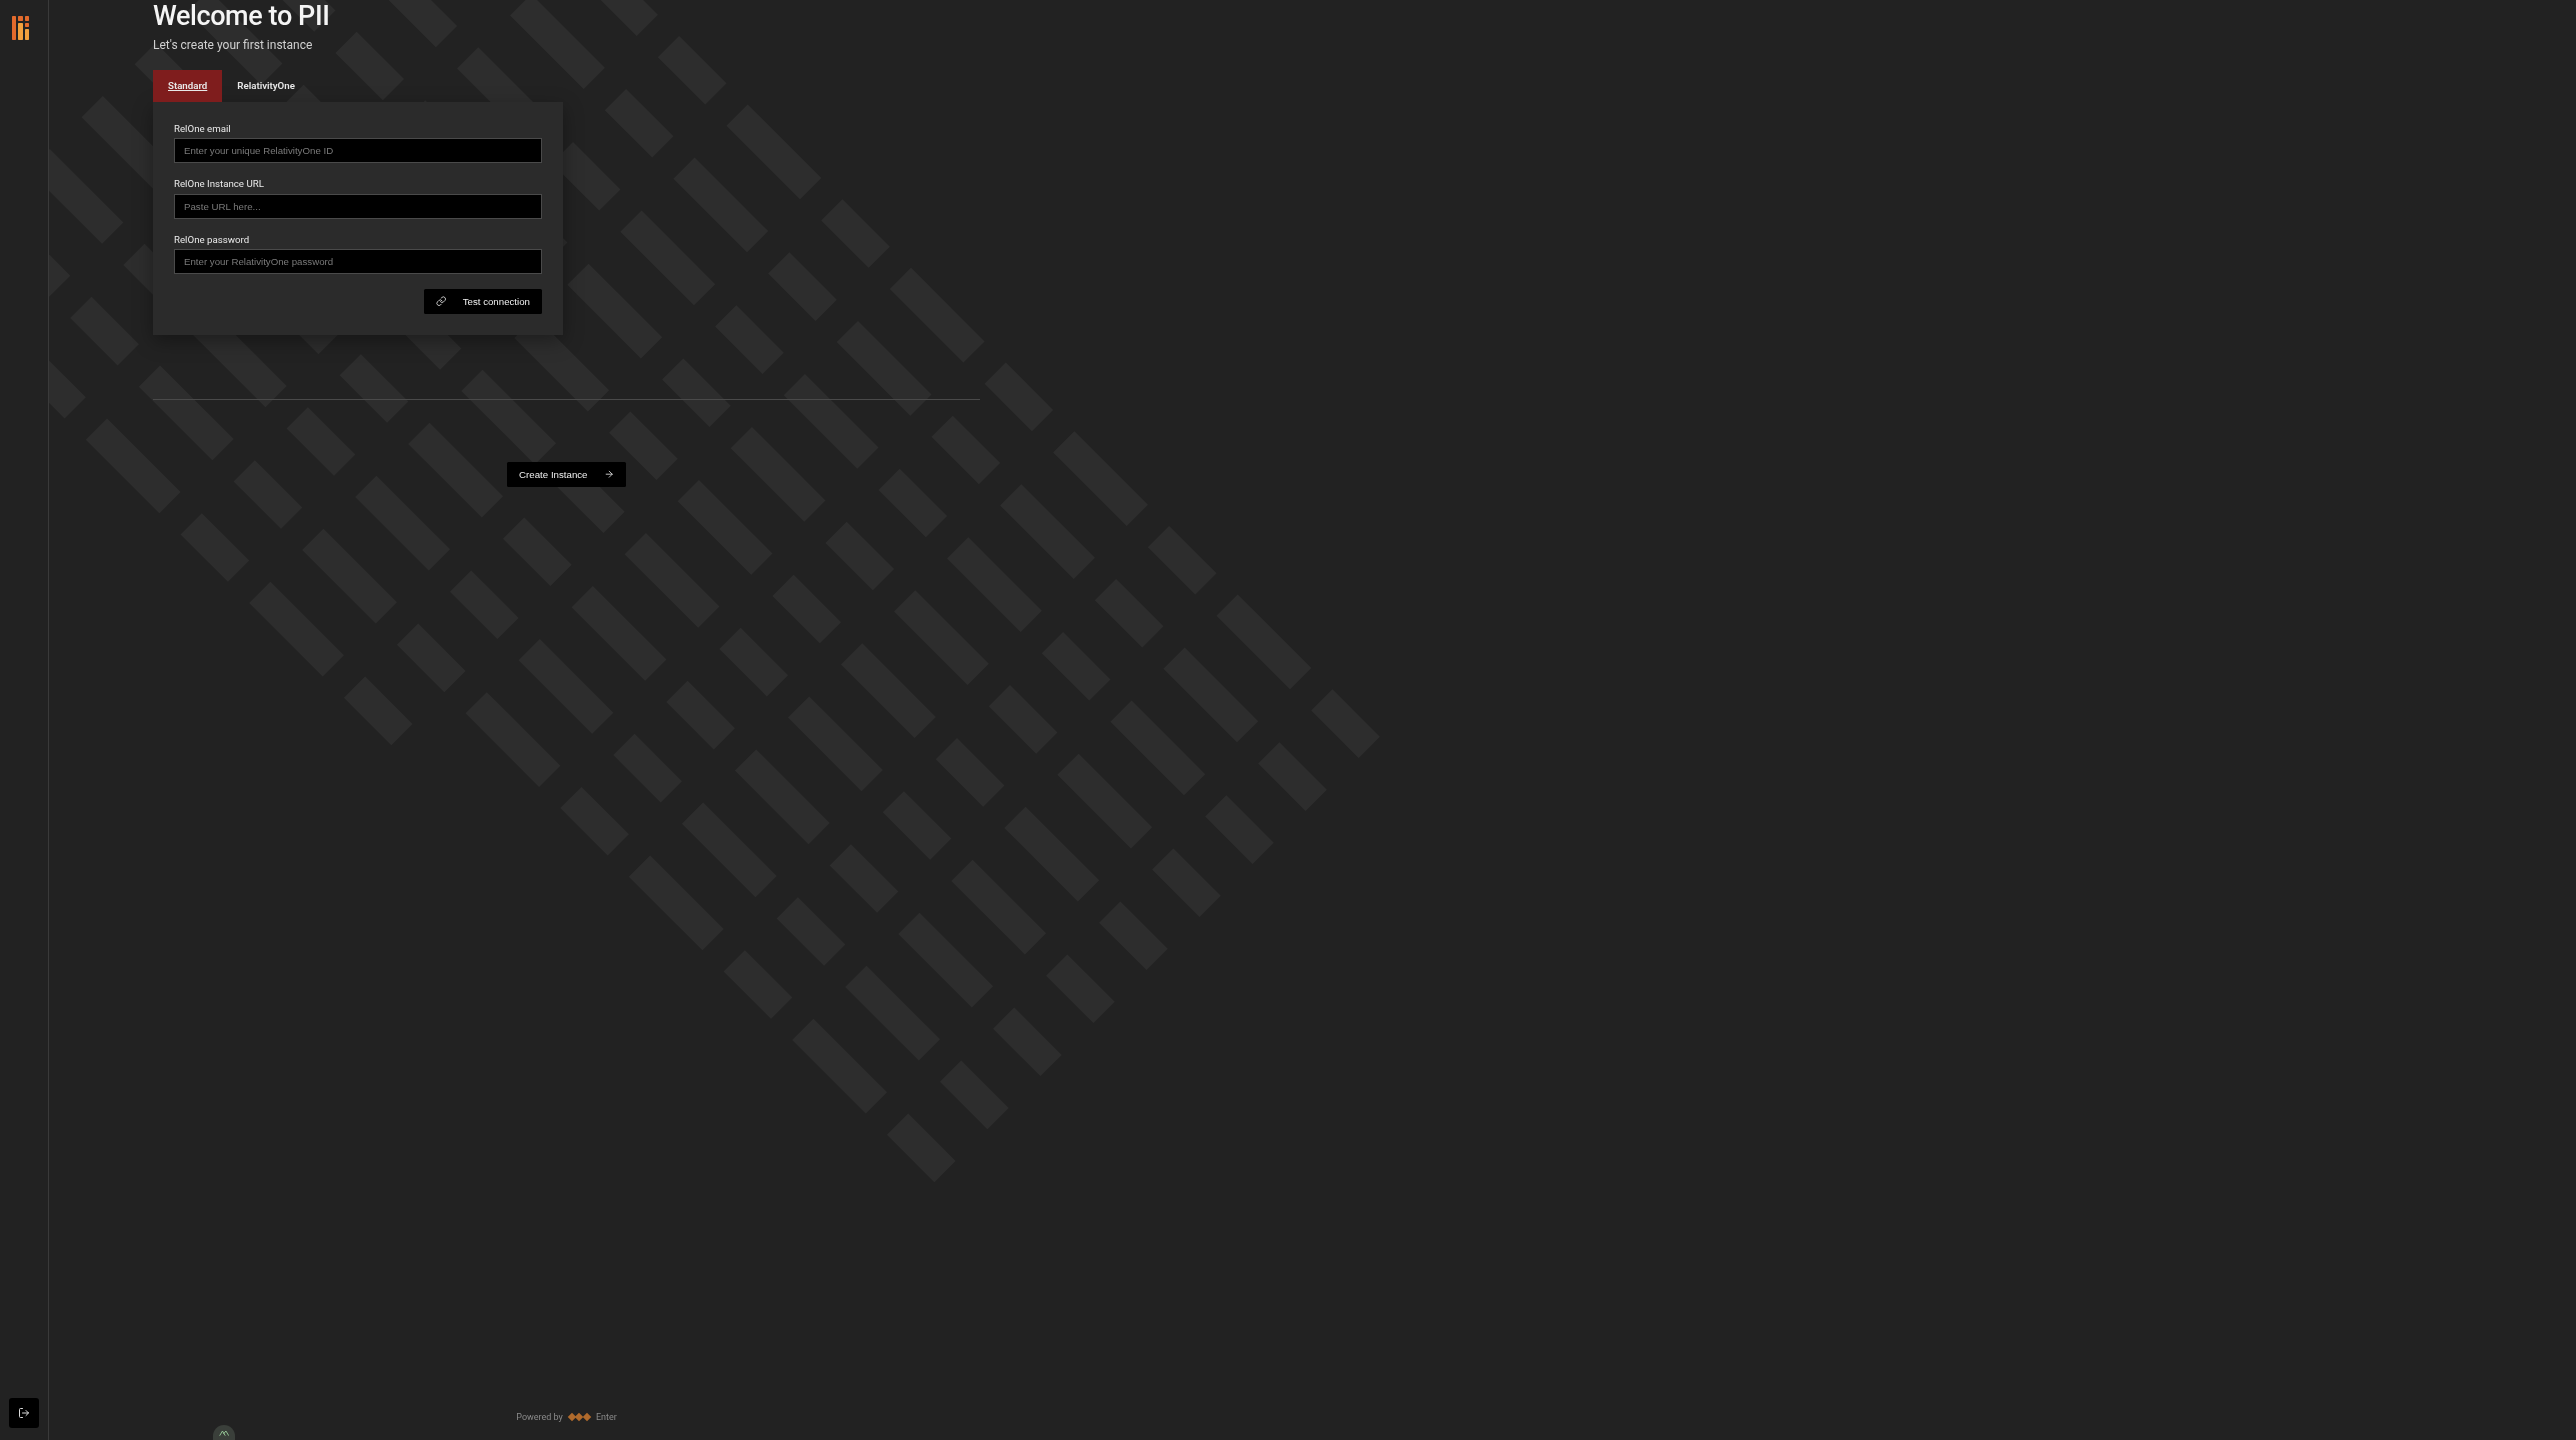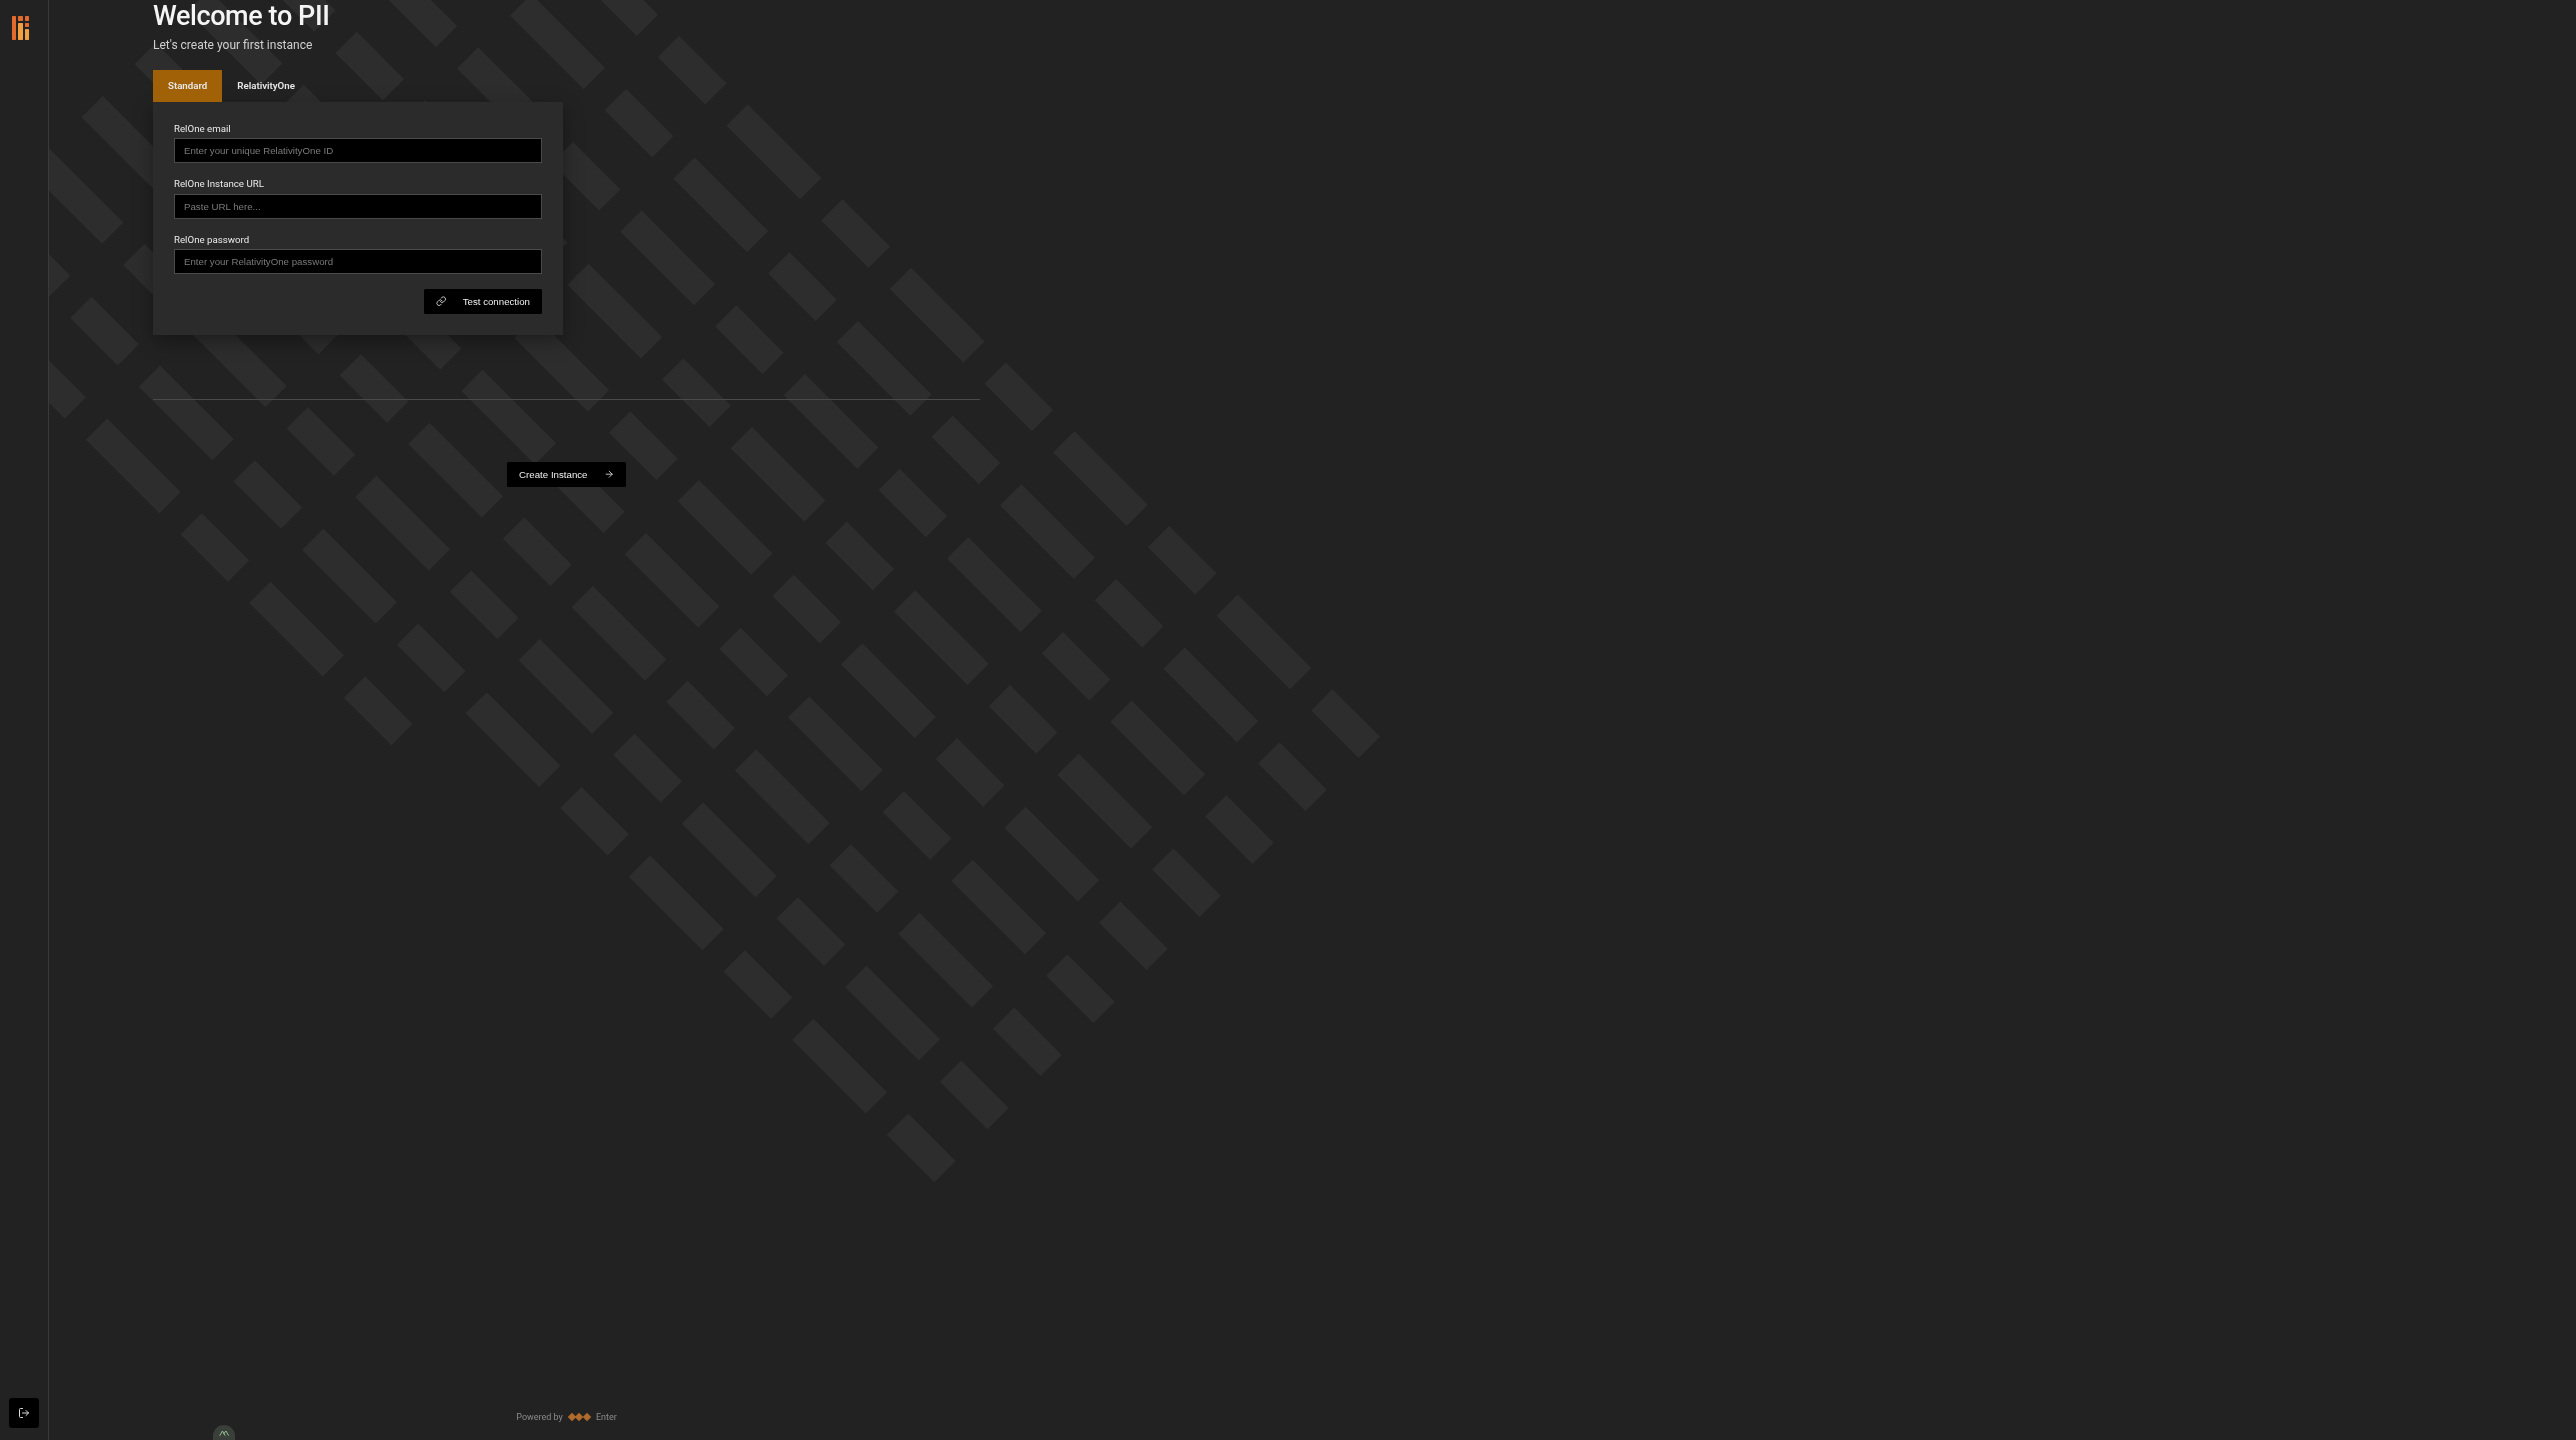--- a/index.html
+++ b/index.html
@@ -109,21 +109,22 @@
   }
   .tab {
     padding: 10.4px 15px;
     font-size: 9.7px;
     font-weight: 600;
     color: #e8e8e8;
     cursor: pointer;
     background: transparent;
   }
   .tab.active {
-    background: #a16207;
+    background: #7f1d1d;
+    text-decoration: underline;
   }
 
   .card {
     background: #2b2b2b;
     padding: 21px 21px 21px 21px;
     box-shadow: 0 6px 18px rgba(0,0,0,0.35);
   }
 
   .field { margin-bottom: 15px; }
   .field-label {

